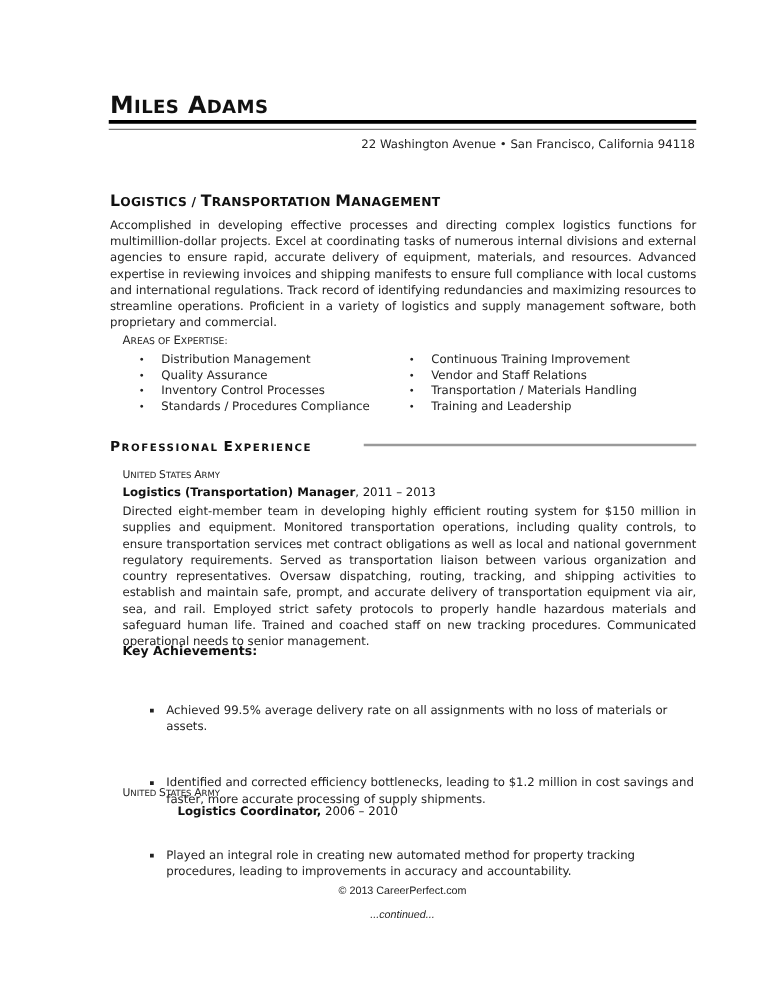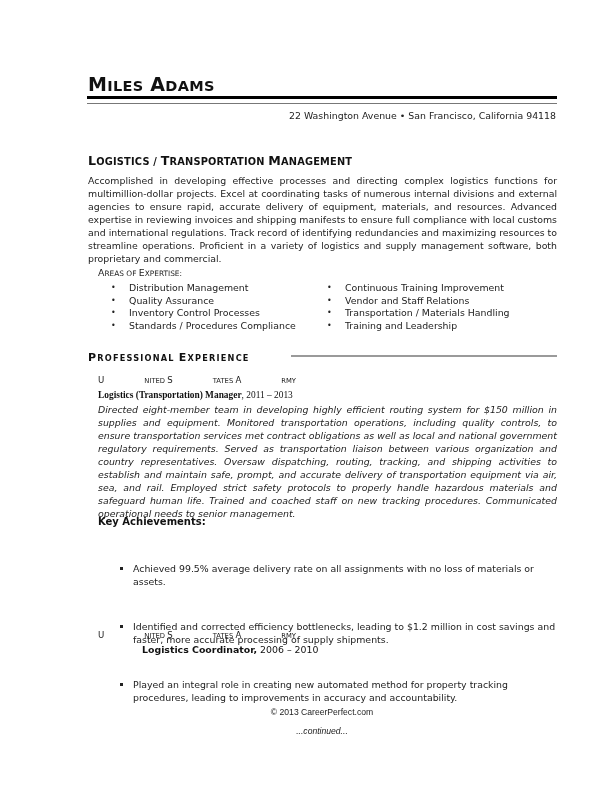--- a/index.html
+++ b/index.html
@@ -32,26 +32,26 @@
   .areas ul.col2 { left: 216px; }
   .areas li { font-size: 9.4px; line-height: 12.5px; color: #222; position: relative; padding-left: 23px; white-space: nowrap; }
   .areas li .bul { position: absolute; left: 5px; top: 0; font-size: 8px; }
 
   .sec-title { position: absolute; left: 72px; top: 351px; font-weight: bold; font-size: 11px;
                letter-spacing: 1.2px; color: #111; line-height: 14px; }
   .sec-title .sc { font-size: 8.2px; }
   .sec-rule { position: absolute; left: 275px; top: 355px; width: 266px; height: 2px; background: #9a9a9a; }
 
   .employer { position: absolute; left: 82px; font-size: 8.6px; color: #222; line-height: 11px; }
-  .employer .sc { font-size: 6.8px; padding-left: 40px; }
+  .employer .sc { font-size: 6.8px; }
   .job-title { position: absolute; left: 82px; font-size: 9.4px; color: #111; line-height: 12px; }
   .job-title b { font-weight: bold; }
 
   .job-desc { position: absolute; left: 82px; top: 403px; width: 459px; font-size: 9.4px;
-              line-height: 13px; text-align: justify; color: #222; font-style: italic; }
+              line-height: 13px; text-align: justify; color: #222; }
 
   .ka-label { position: absolute; left: 82px; top: 516px; font-weight: bold; font-size: 10px; color: #111; line-height: 12px; }
   .ka-list { position: absolute; left: 104px; top: 530px; width: 440px; list-style: none; margin: 0; padding: 0; }
   .ka-list li { position: relative; padding-left: 13px; font-size: 9.4px; line-height: 13px; color: #222; margin-bottom: 2px; margin-top: 32px; }
   .ka-list li .sq { position: absolute; left: 0; top: 5px; width: 3px; height: 3px; background: #222; }
 
   .continued { position: absolute; left: 0; width: 612px; top: 690px; text-align: center;
                font-family: "Liberation Sans", sans-serif; font-style: italic; font-size: 8.6px; color: #222; margin-top: 36px; }
   .copyright { position: absolute; left: 0; width: 612px; top: 707px; text-align: center;
                font-family: "Liberation Sans", sans-serif; font-size: 8.6px; color: #222; }
@@ -89,21 +89,21 @@
       <li><span class="bul">•</span><span>Vendor and Staff Relations</span></li>
       <li><span class="bul">•</span><span>Transportation / Materials Handling</span></li>
       <li><span class="bul">•</span><span>Training and Leadership</span></li>
     </ul>
   </div>
 
   <div class="sec-title"><span>P</span><span class="sc">ROFESSIONAL </span><span>E</span><span class="sc">XPERIENCE</span></div>
   <div class="sec-rule"></div>
 
   <div class="employer" style="top:375px;"><span>U</span><span class="sc">NITED </span><span>S</span><span class="sc">TATES </span><span>A</span><span class="sc">RMY</span></div>
-  <div class="job-title" style="top:389px;font-family:Liberation Serif, serif;"><b>Logistics (Transportation) Manager</b><span>, 2011 – 2013</span></div>
+  <div class="job-title" style="top:389px;"><b>Logistics (Transportation) Manager</b><span>, 2011 – 2013</span></div>
   <div class="job-desc">Directed eight-member team in developing highly efficient routing system for $150 million in supplies and equipment. Monitored transportation operations, including quality controls, to ensure transportation services met contract obligations as well as local and national government regulatory requirements. Served as transportation liaison between various organization and country representatives. Oversaw dispatching, routing, tracking, and shipping activities to establish and maintain safe, prompt, and accurate delivery of transportation equipment via air, sea, and rail. Employed strict safety protocols to properly handle hazardous materials and safeguard human life. Trained and coached staff on new tracking procedures. Communicated operational needs to senior management.</div>
 
   <div class="ka-label">Key Achievements:</div>
   <ul class="ka-list">
     <li><span class="sq"></span><span>Achieved 99.5% average delivery rate on all assignments with no loss of materials or assets.</span></li>
     <li><span class="sq"></span><span>Identified and corrected efficiency bottlenecks, leading to $1.2 million in cost savings and faster, more accurate processing of supply shipments.</span></li>
     <li><span class="sq"></span><span>Played an integral role in creating new automated method for property tracking procedures, leading to improvements in accuracy and accountability.</span></li>
   </ul>
 
   <div class="employer" style="top:630px;"><span>U</span><span class="sc">NITED </span><span>S</span><span class="sc">TATES </span><span>A</span><span class="sc">RMY</span></div>

